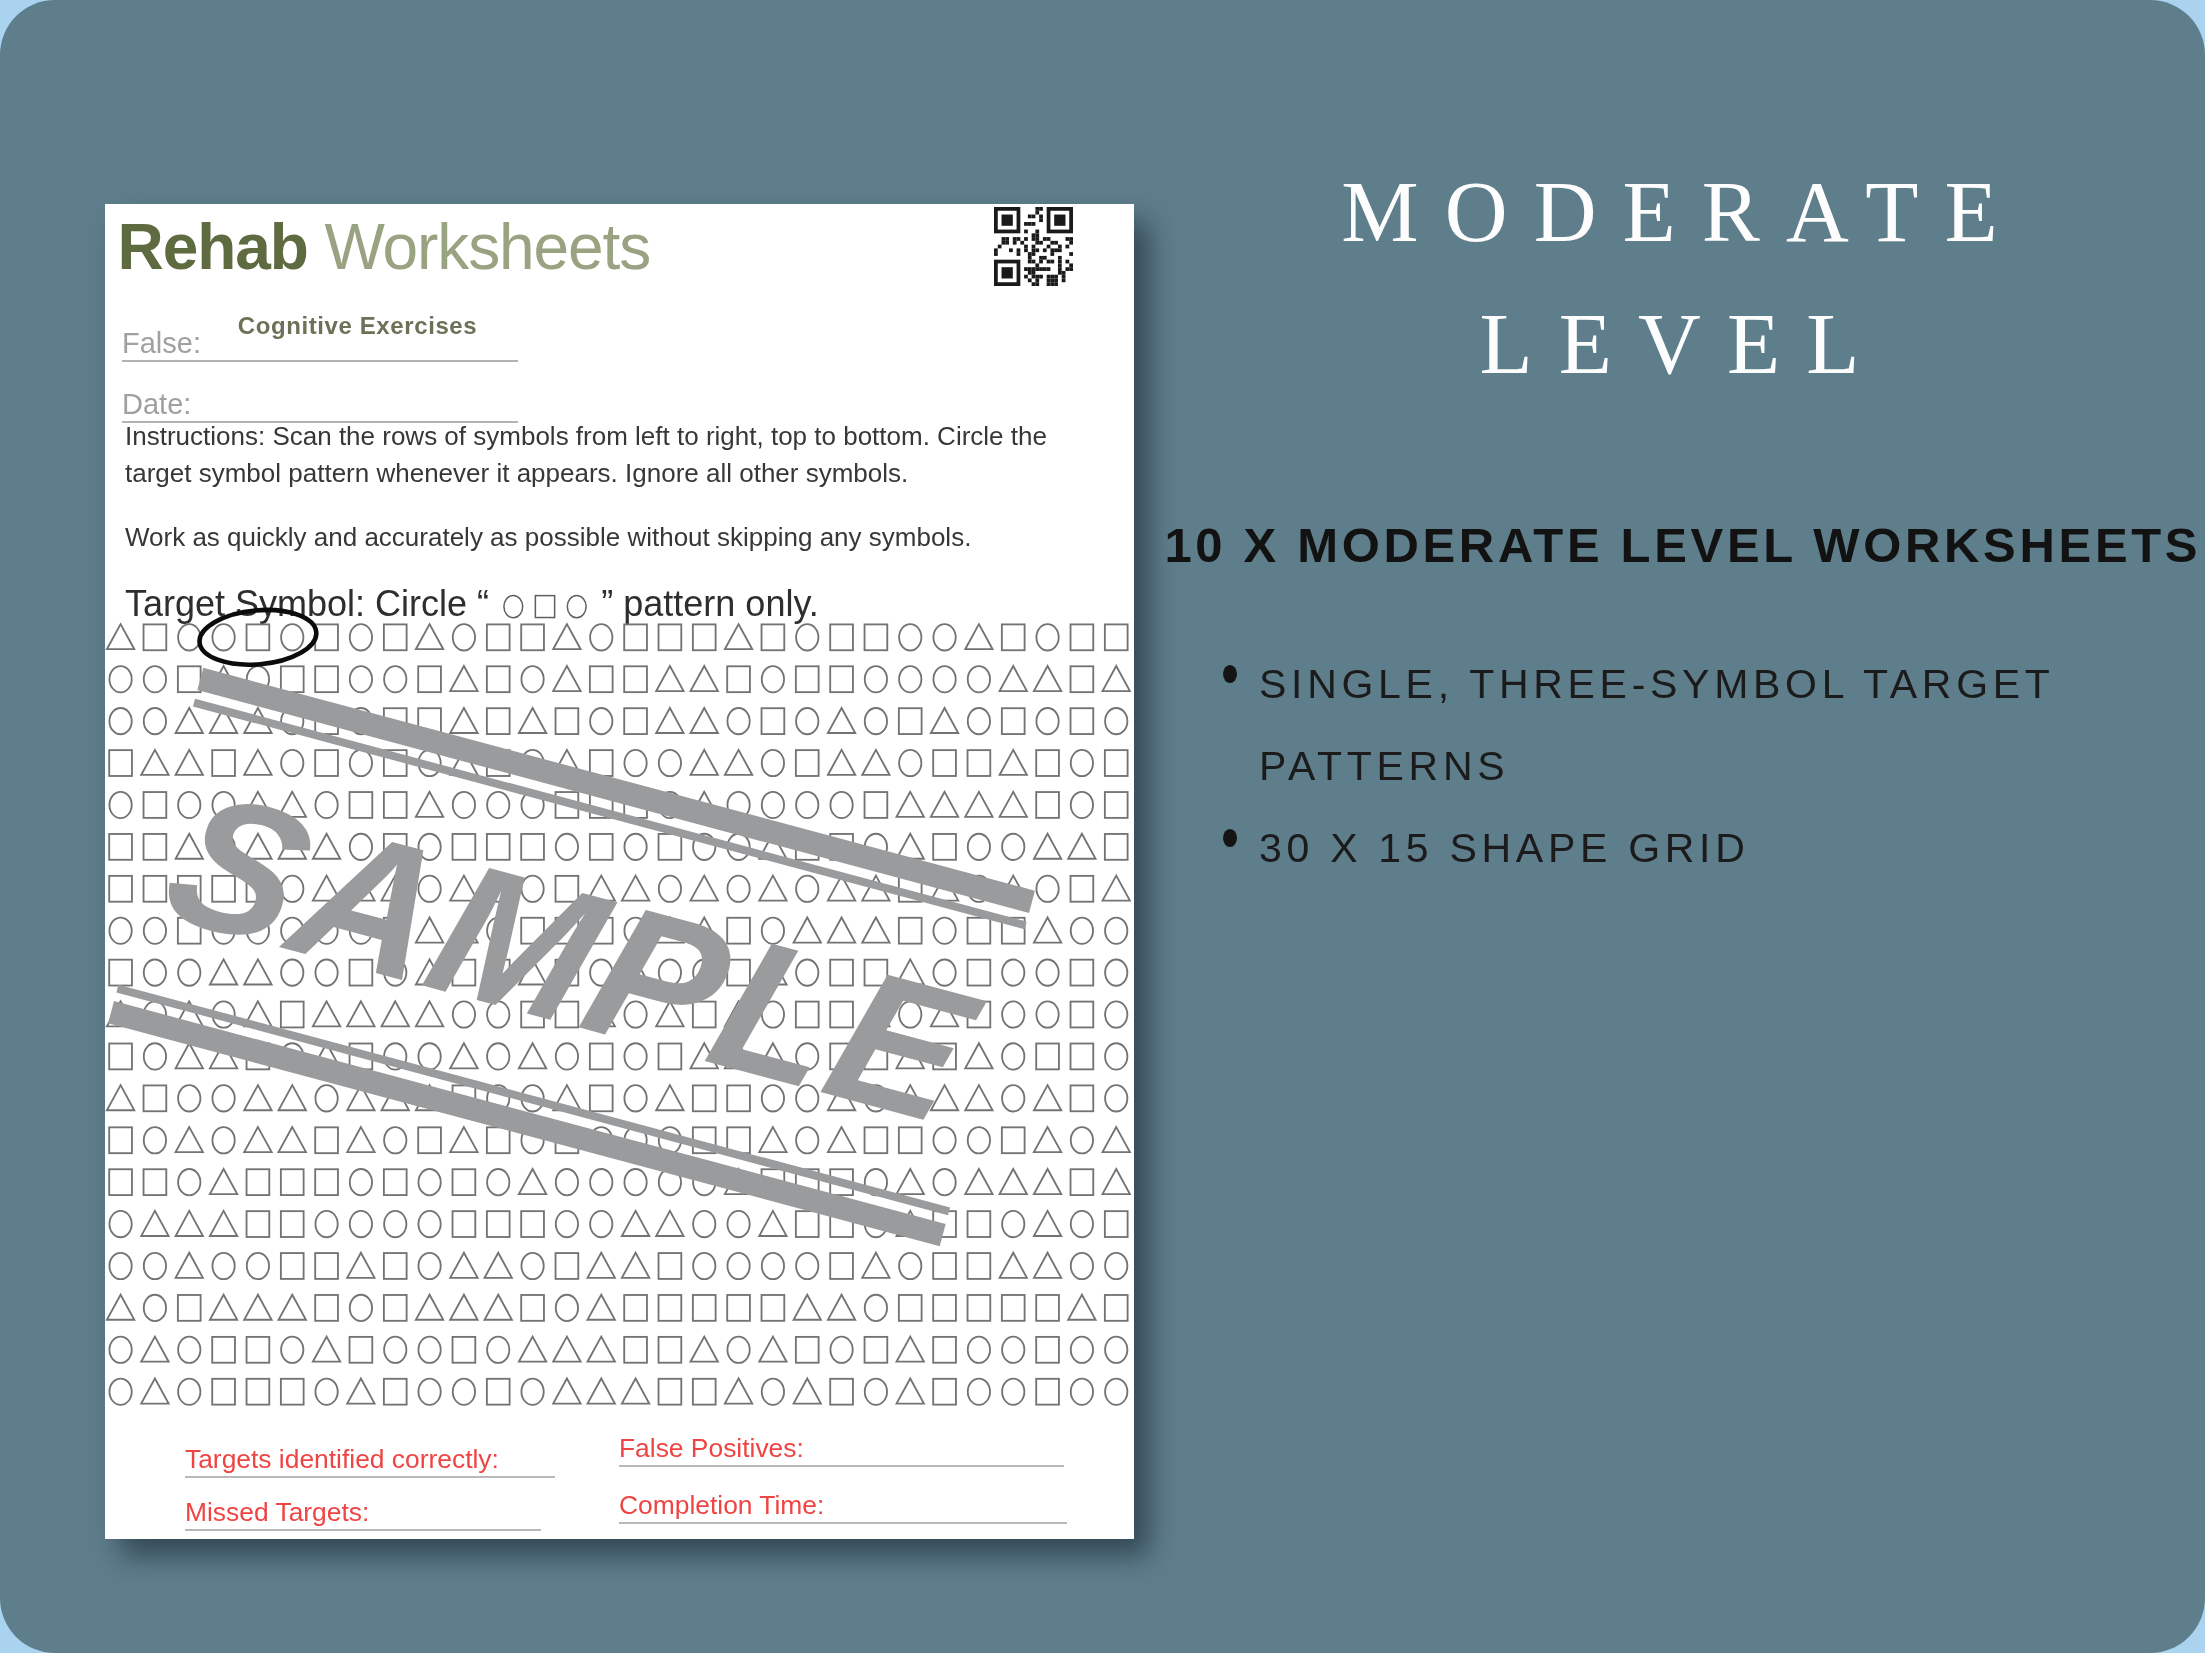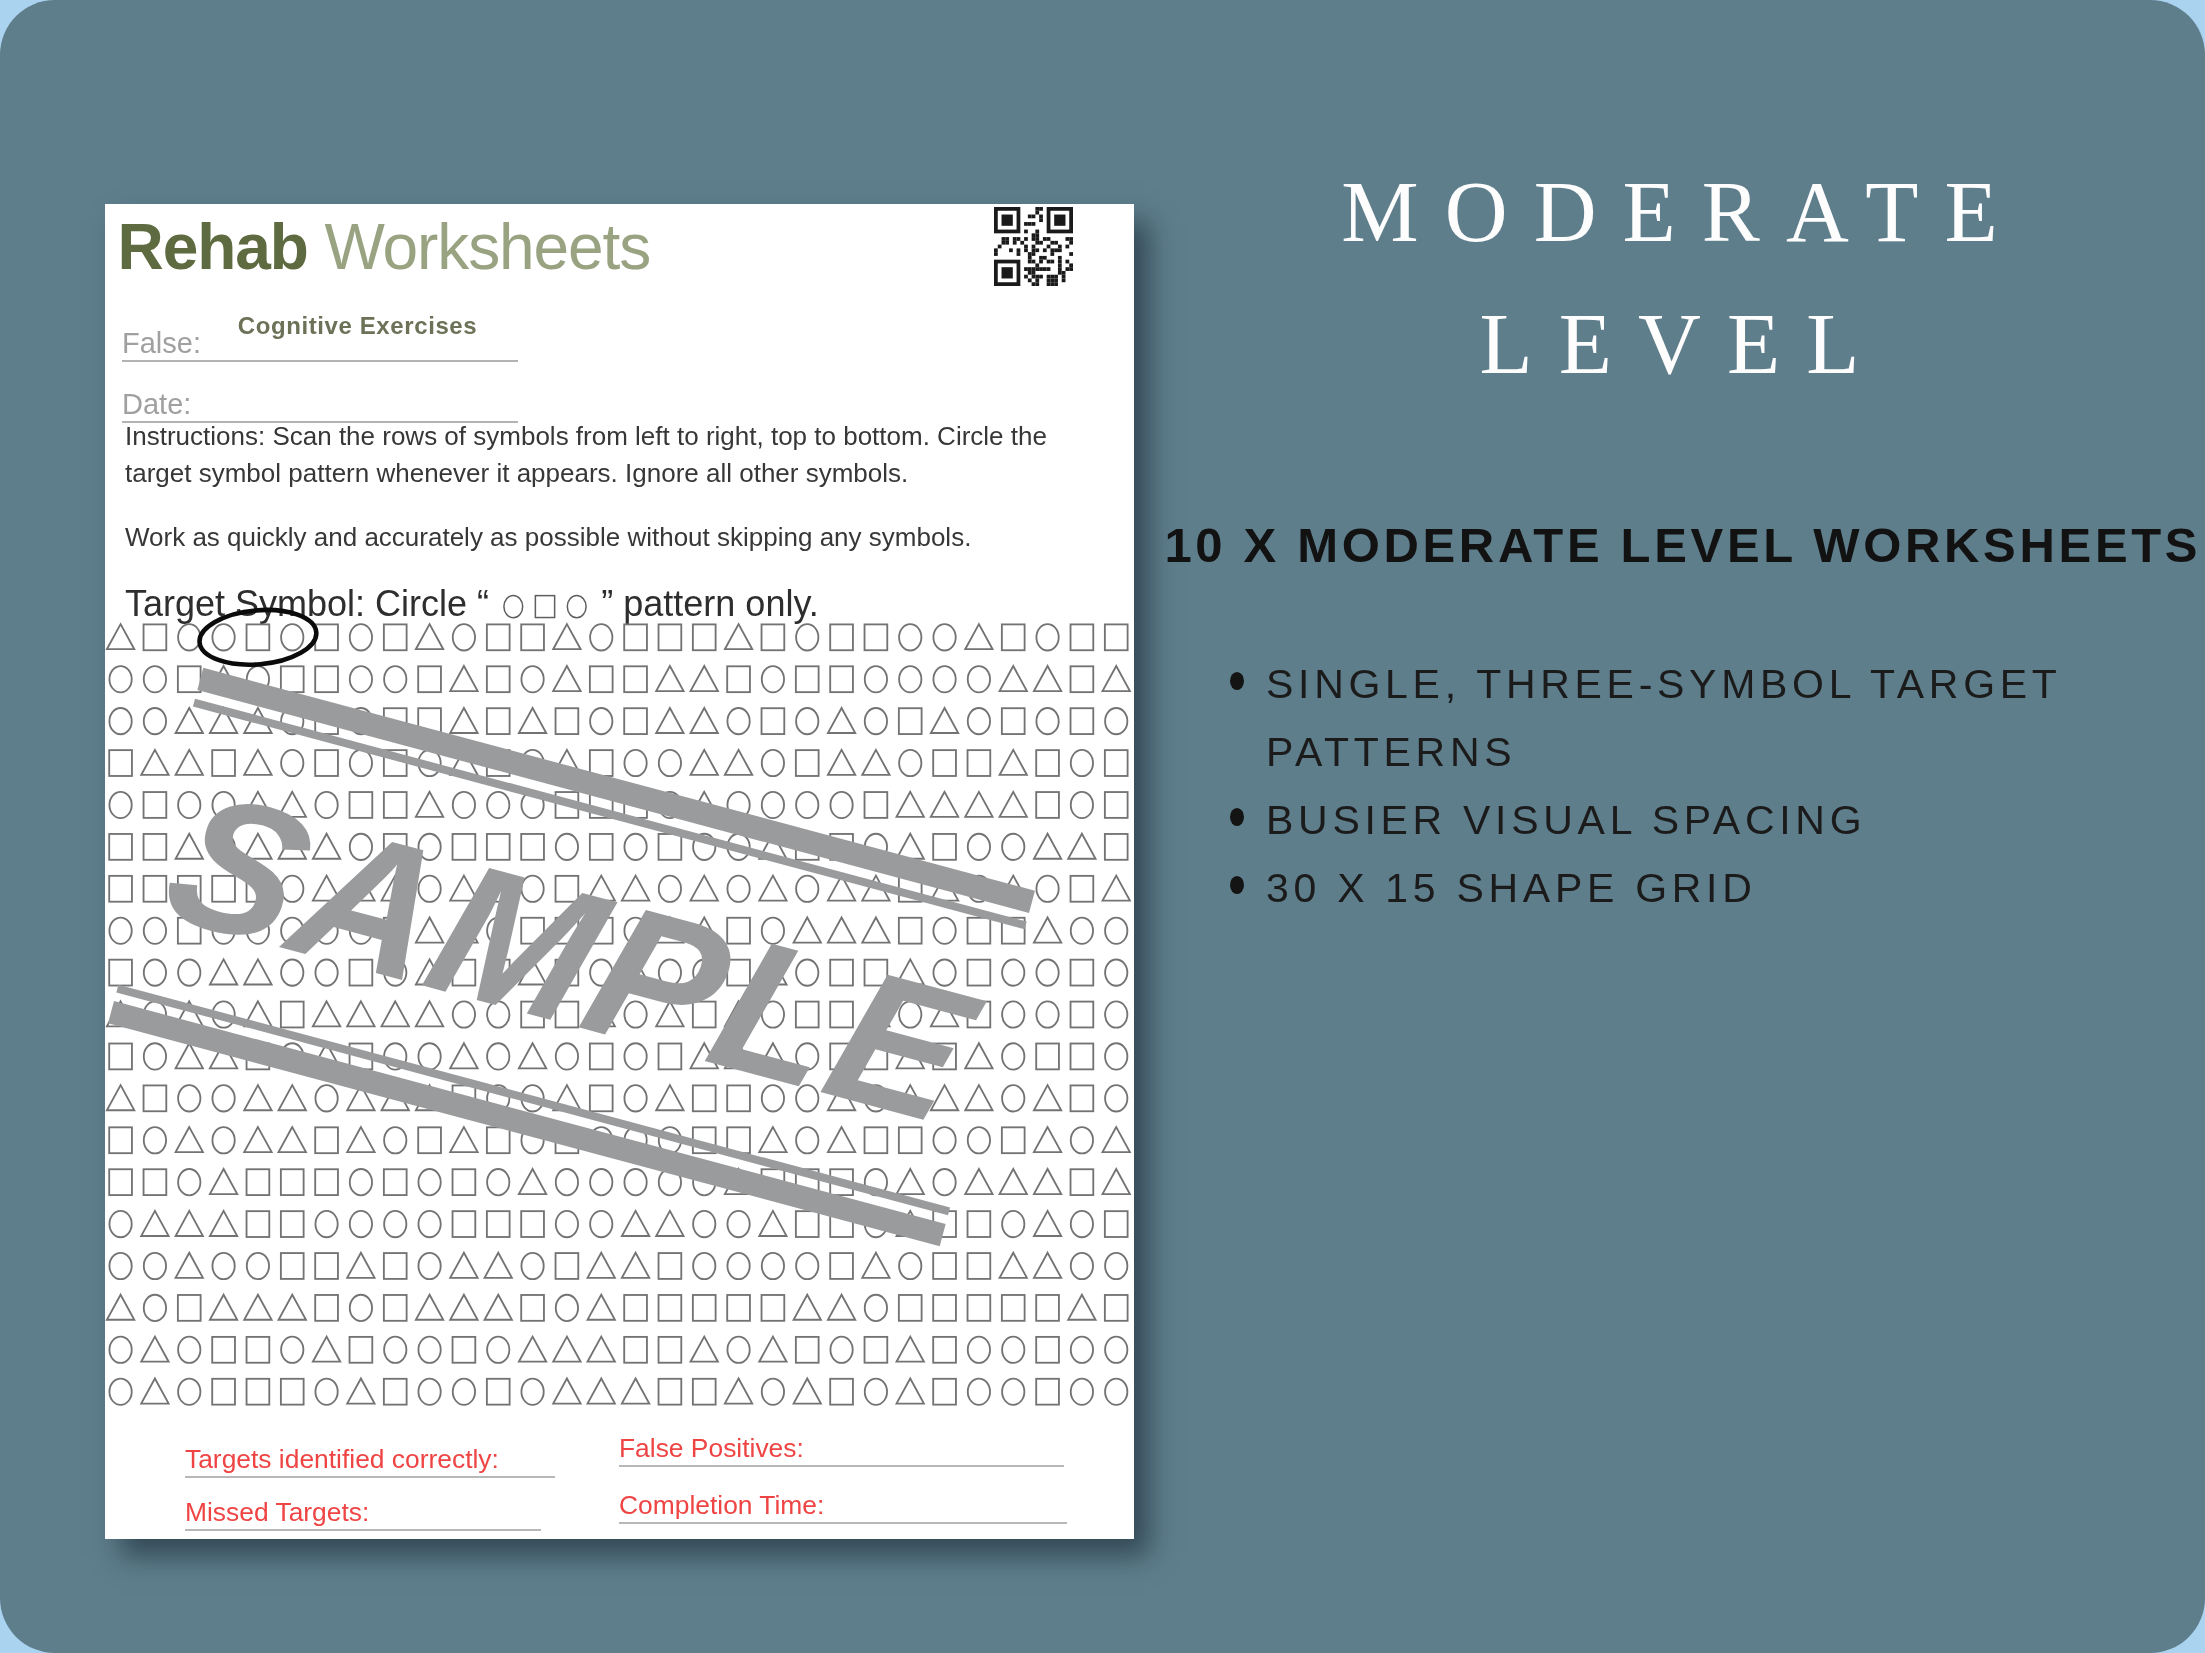--- a/index.html
+++ b/index.html
@@ -45,22 +45,22 @@
   .ffield.mt{left:80px;top:1293px;width:356px;}
   .ffield.ct{left:514px;top:1286px;width:448px;}
 
   
   .right{position:absolute;left:1160px;top:0;width:1045px;height:1653px;}
   .big-title{position:absolute;left:0;top:146px;width:100%;text-align:center;
              font-family:"Liberation Serif",serif;font-weight:400;color:#fdfdfd;
              font-size:87px;letter-spacing:0.30em;line-height:132px;}
   .heading{position:absolute;left:-5.7px;top:517px;width:1057px;text-align:center;
            font-size:49px;font-weight:700;color:#121212;letter-spacing:0.075em;white-space:nowrap;}
-  .bullets{position:absolute;left:55px;top:635px;margin:15px;padding:0;list-style:none;
-           font-size:41px;color:#1b1b1b;letter-spacing:0.115em;line-height:68px;}
+  .bullets{position:absolute;left:55px;top:635px;margin:8px;padding:0;list-style:none;
+           font-size:41px;color:#1b1b1b;letter-spacing:0.115em;line-height:82px;}
   .bullets li{position:relative;padding-left:36px;margin:0;}
   .bullets li .dot{position:absolute;left:0;top:22px;width:14.4px;height:18.4px;border-radius:50%;background:#141414;}
 </style>
 </head>
 <body>
 
 <div class="stage">
   <div class="panel"></div>
 
   <div class="page">
@@ -807,18 +807,17 @@
   </div>
 
   <div class="right">
     <div class="big-title">
       <div>MODERATE</div>
       <div>LEVEL</div>
     </div>
     <div class="heading">10 X MODERATE LEVEL WORKSHEETS</div>
     <ul class="bullets" id="bullet-list">
         <li><span class="dot"></span>SINGLE, THREE-SYMBOL TARGET<br>PATTERNS</li>
-        <li><span class="dot"></span>BUSIER VISUAL SPACING</li>
         <li><span class="dot"></span>30 X 15 SHAPE GRID</li>
       </ul>
   </div>
 </div>
 
 
 </body></html>

